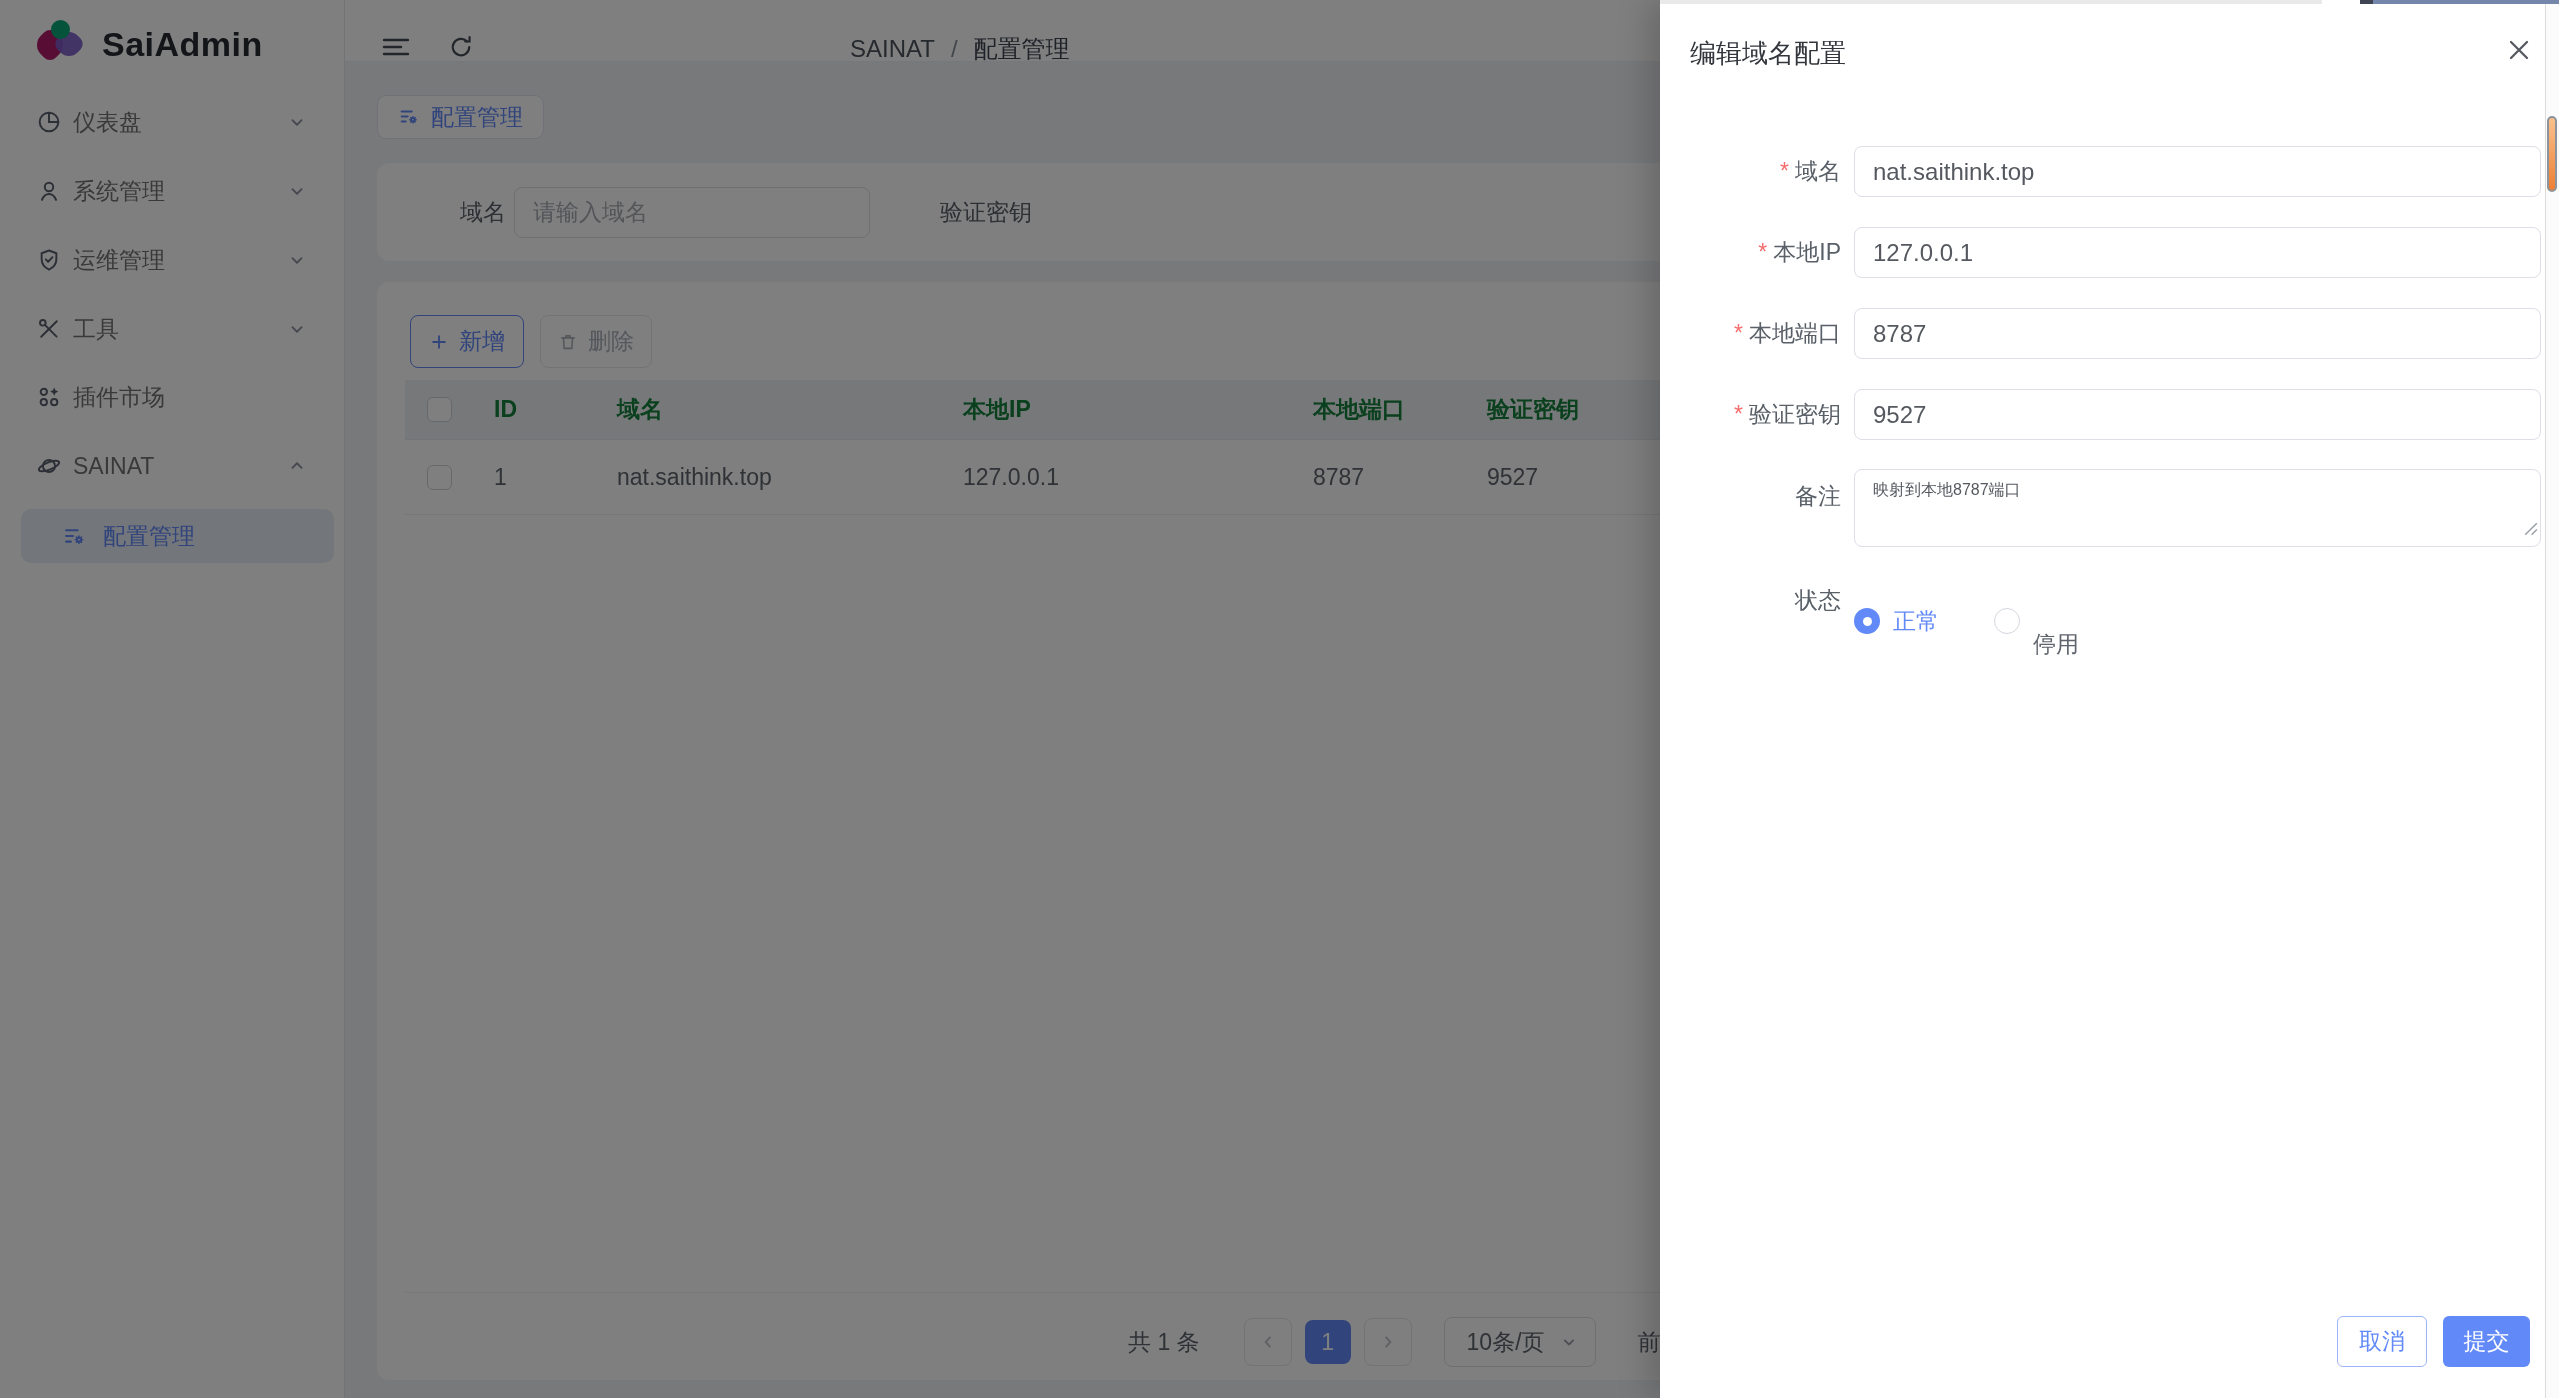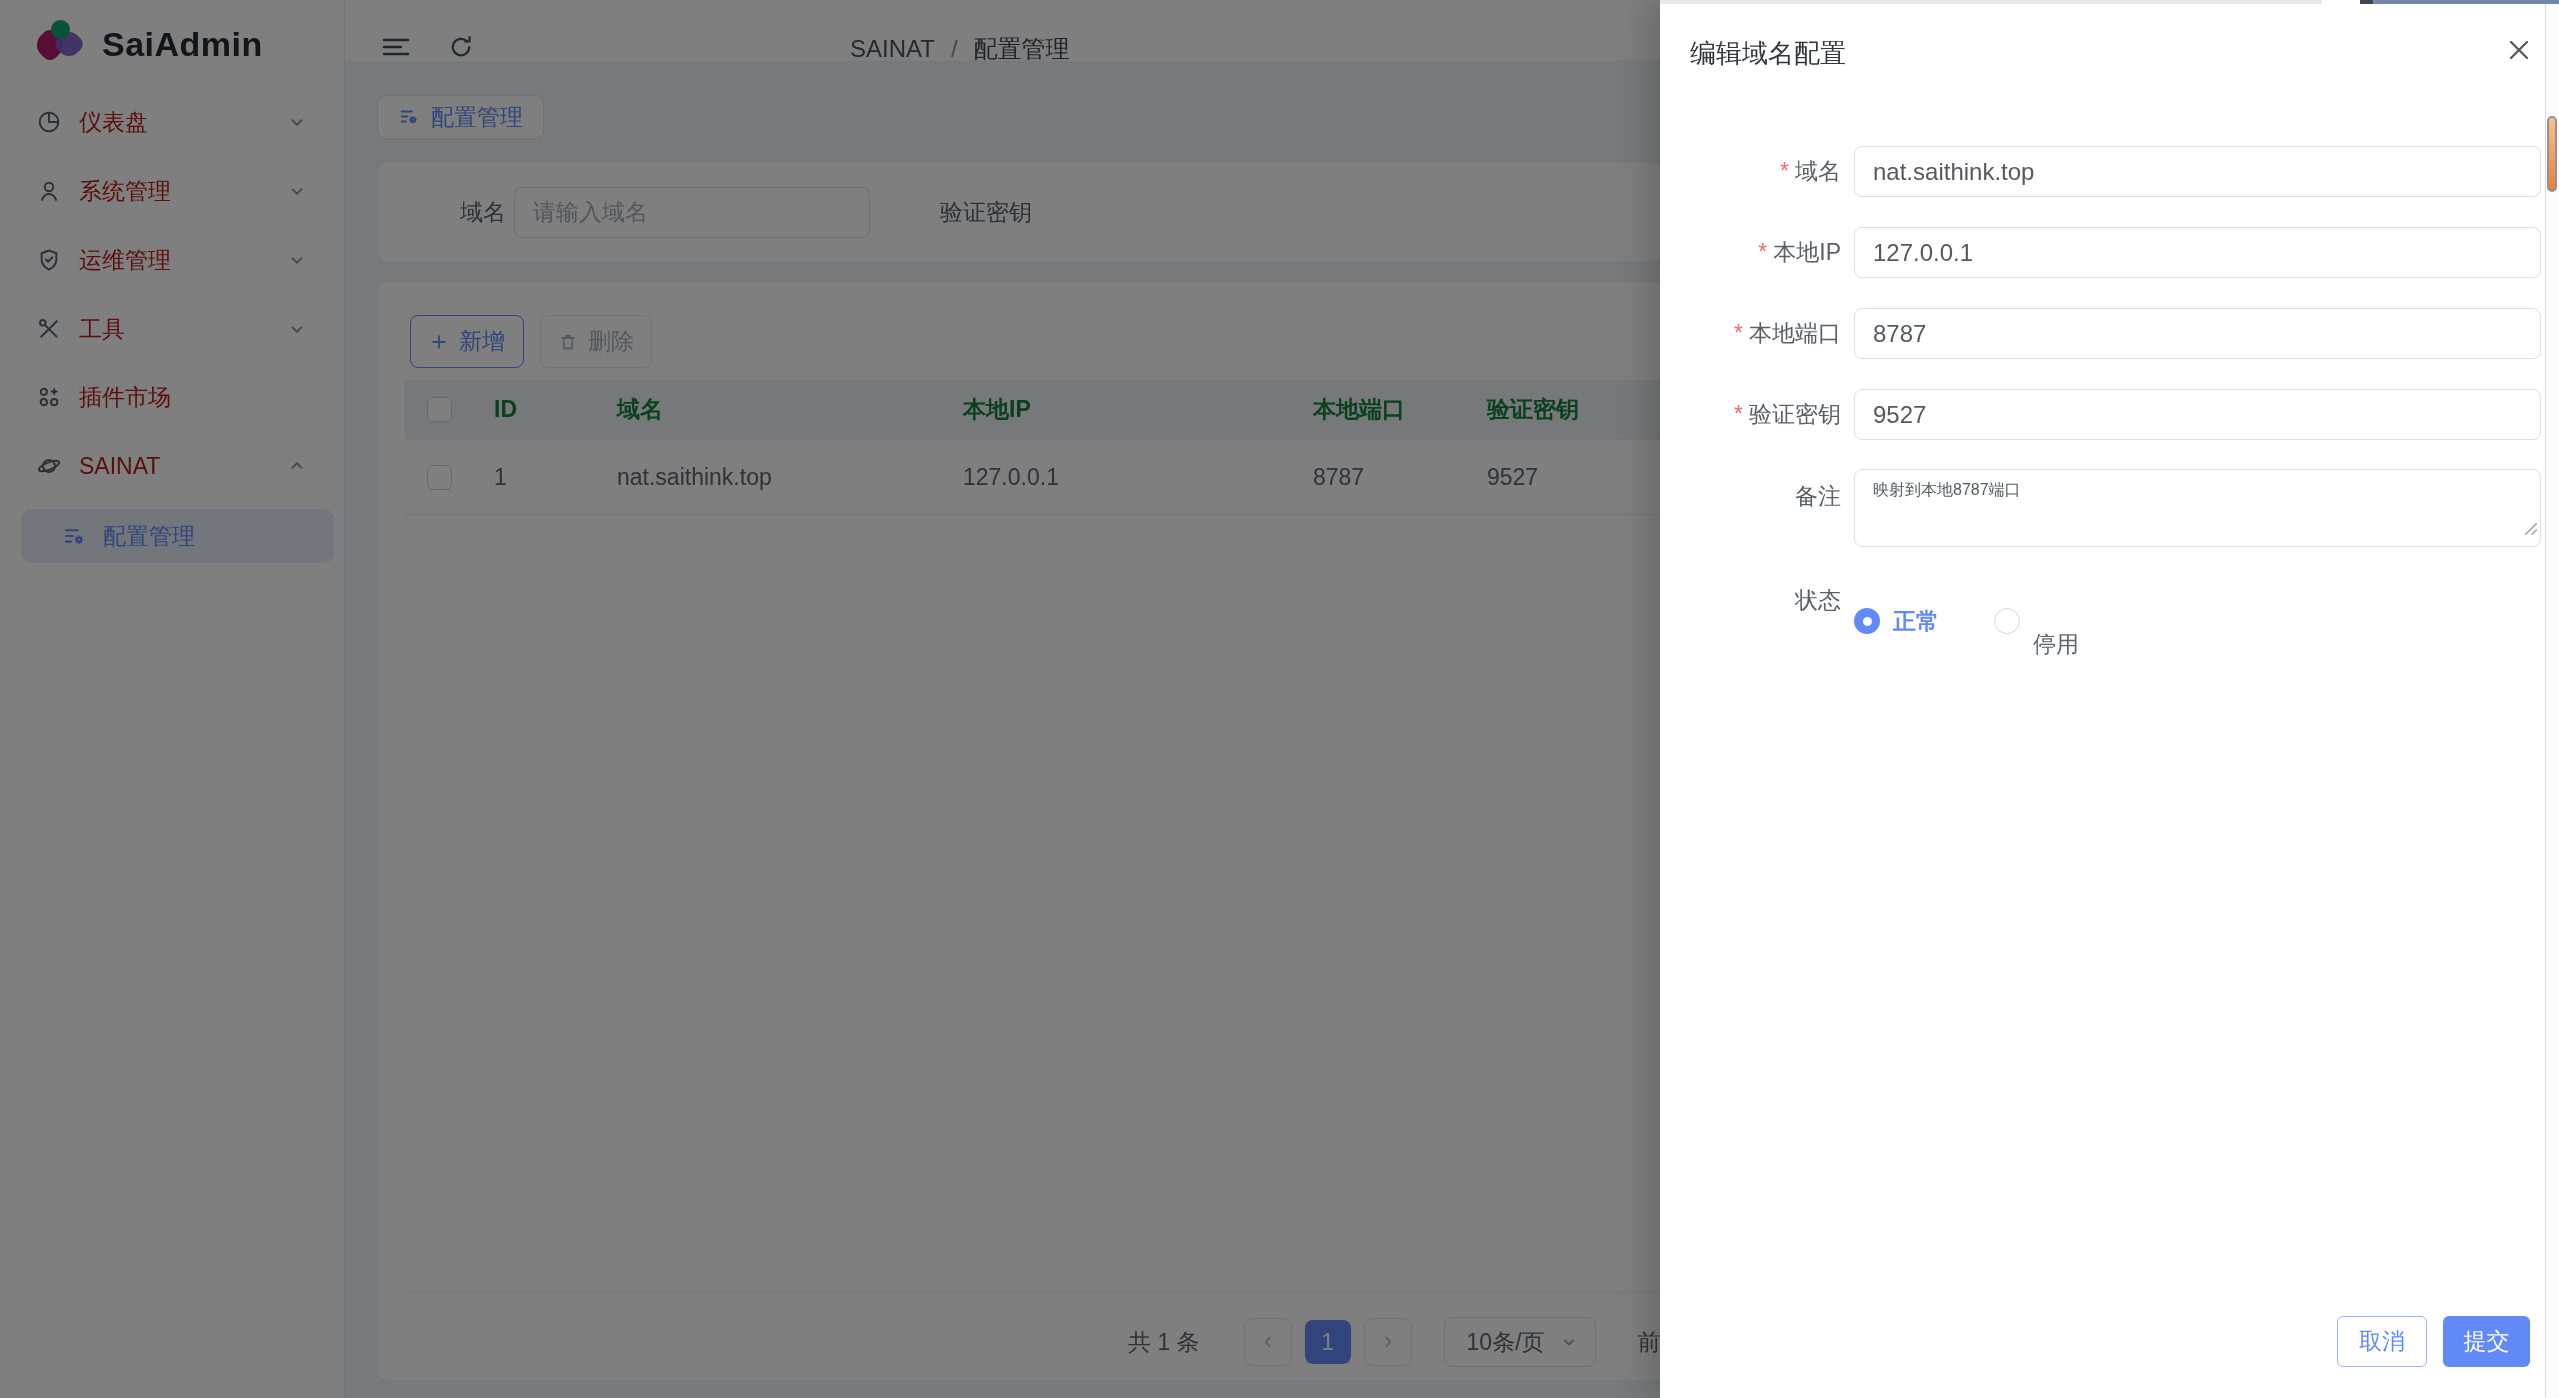--- a/index.html
+++ b/index.html
@@ -18,21 +18,21 @@
   
   .logo-row { position:absolute; left:36px; top:20px; display:flex; align-items:center; gap:18px; }
   .logo-mark { width:48px; height:48px; position:relative; }
   .logo-mark .dot { position:absolute; left:15px; top:0; width:19px; height:19px; border-radius:50%; background:#0ca678; }
   .logo-mark .lwing { position:absolute; left:1px; top:12px; width:26px; height:26px; border-radius:8px 50% 8px 50%; background:#b01a68; transform:rotate(45deg); }
   .logo-mark .rwing { position:absolute; left:21px; top:12px; width:24px; height:24px; border-radius:50% 8px 50% 8px; background:#7b5cc6; transform:rotate(45deg); opacity:.92; }
   .logo-text { font-size:34px; font-weight:600; color:#262a33; letter-spacing:.5px; }
 
   .menu-item { position:absolute; left:0; width:345px; height:60px; display:flex; align-items:center; cursor:pointer; }
   .menu-item .mi-icon { position:absolute; left:36px; width:26px; height:26px; color:#59606d; }
-  .menu-item .mi-label { position:absolute; left:73px; font-size:23px; color:#b91c1c;margin-left:6px; }
+  .menu-item .mi-label { position:absolute; left:73px; font-size:23px; color:#737373; }
   .menu-item .mi-chevron { position:absolute; left:286px; width:22px; height:22px; color:#8b919d; }
   .submenu-active { position:absolute; left:21px; top:509px; width:313px; height:54px;
     background:#e7ecf6; border-radius:10px; display:flex; align-items:center; cursor:pointer; }
   .submenu-active .mi-icon { position:absolute; left:41px; width:25px; height:25px; color:var(--accent); }
   .submenu-active .mi-label { position:absolute; left:82px; font-size:23px; color:var(--accent); }
 
   
   .tb-icon { position:absolute; top:35px; color:#454b55; cursor:pointer; }
   #breadcrumb { position:absolute; left:505px; top:33px; display:flex; gap:16px; font-size:24px; align-items:center; }
   #breadcrumb .bc-root { color:#4d535d; }
@@ -108,21 +108,21 @@
     font-size:16px; color:#55595f; outline:none; background:#fff; resize:none; font-family:inherit; position:relative; }
   .resize-grip { position:absolute; right:3px; bottom:3px; width:14px; height:14px; color:#9aa0a8; pointer-events:none; }
 
   .radio-group { position:absolute; left:194px; top:582px; display:flex; align-items:center; gap:55px; }
   .radio-opt { display:flex; align-items:center; gap:13px; cursor:pointer; }
   .radio { width:26px; height:26px; border-radius:50%; }
   .radio.on { background:var(--accent); position:relative; }
   .radio.on::after { content:""; position:absolute; left:8.5px; top:8.5px; width:9px; height:9px; border-radius:50%; background:#fff; }
   .radio.off { background:#fff; border:1.5px solid #d3d7de; }
   .radio-label { font-size:23px; }
-  .radio-label.on { color:var(--accent);font-weight:bold; }
+  .radio-label.on { color:var(--accent); }
   .radio-label.off { color:#5f646c;margin-top:47px; }
 
   .dfoot-btn { position:absolute; top:1316px; height:51px; border-radius:6px; font-size:23px;
     display:flex; align-items:center; justify-content:center; cursor:pointer; }
   #cancel-btn { left:677px; width:90px; background:#fff; border:1.5px solid #9db4fa; color:var(--accent); }
   #submit-btn { left:783px; width:87px; background:var(--accent); border:none; color:#fff; }
 
   
   #scroll-strip { position:absolute; left:2545px; top:0; width:14px; height:1398px;
     background:#fbfbfb; border-left:1px solid #dcdcdc; z-index:60; }

